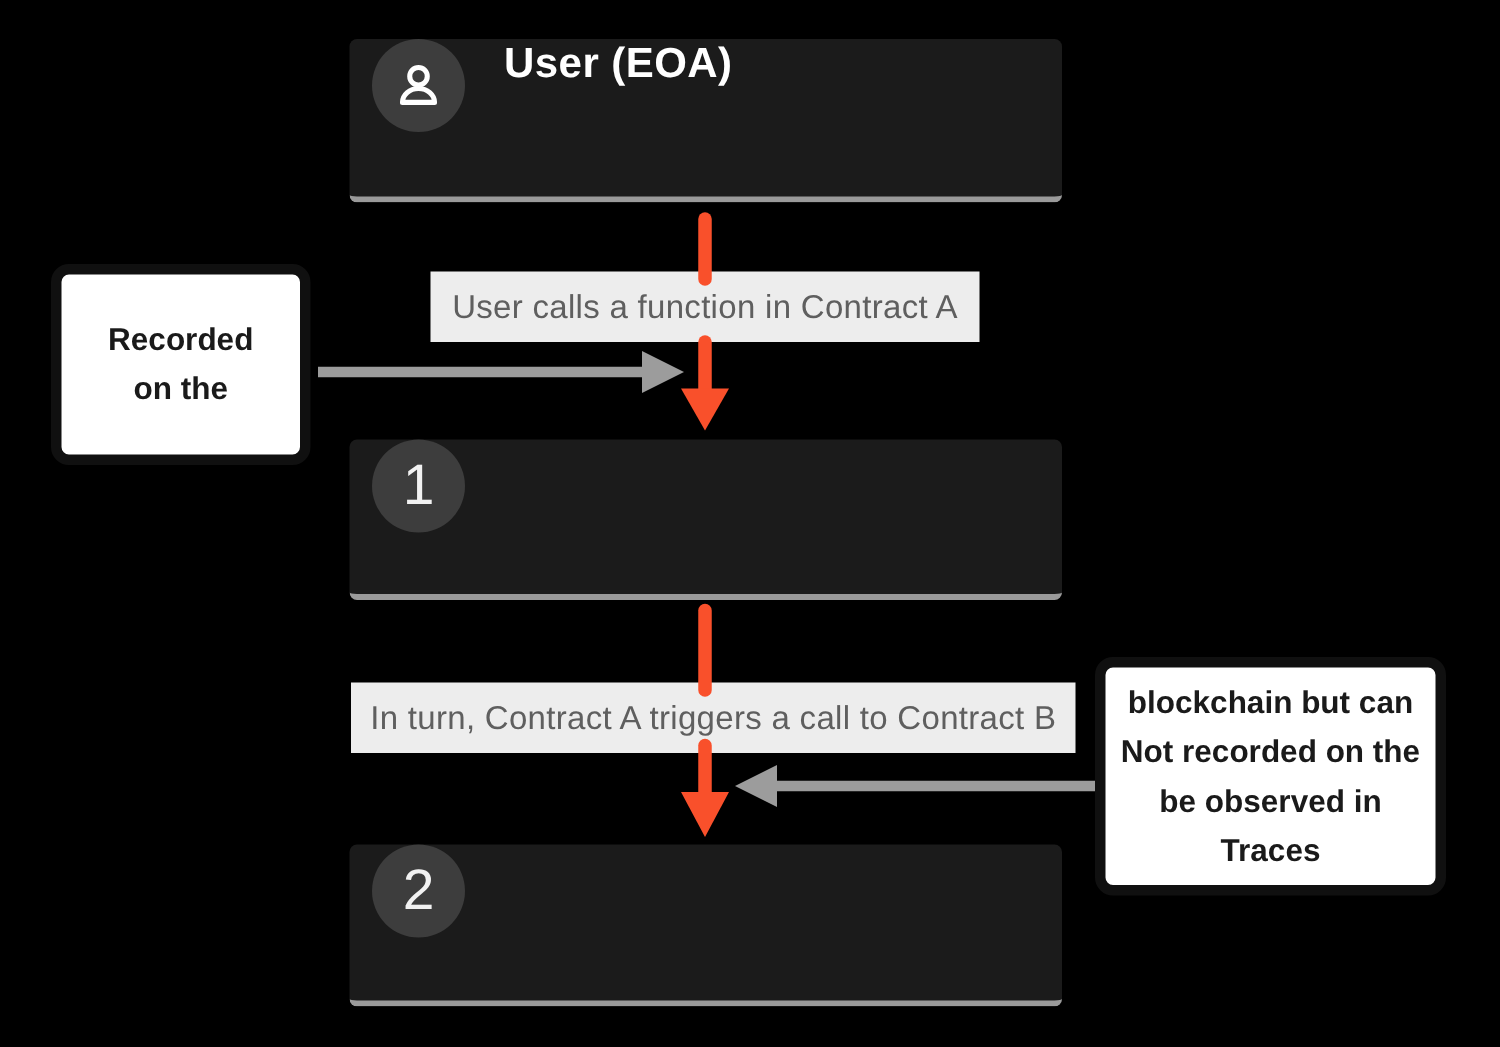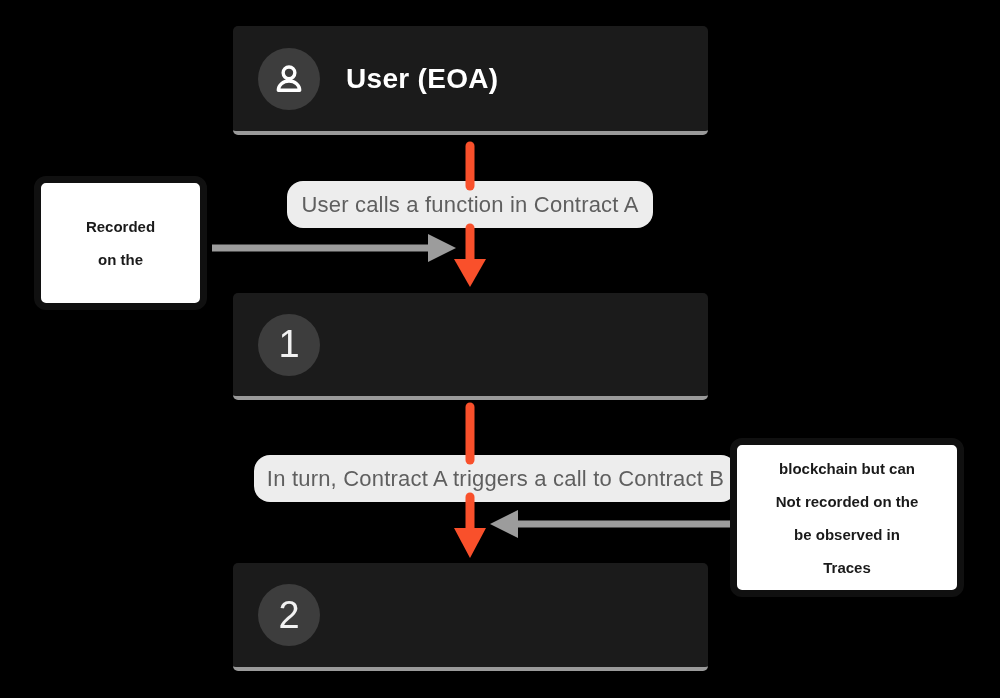--- a/index.html
+++ b/index.html
@@ -4,45 +4,44 @@
 <style>
   html,body{margin:0;padding:0;background:#000;}
   #canvas{
     position:relative;width:1000px;height:698px;background:#000000;
     font-family:"Liberation Sans", sans-serif;overflow:hidden;
   }
   
   .node{
     position:absolute;left:233px;width:475px;background:#1B1B1B;
     border-radius:5px;border-bottom:4px solid #9A9A9A;
-    display:flex;align-items:center;box-sizing:border-box;padding-left:25px;
+    display:flex;align-items:flex-start;box-sizing:border-box;padding-left:15px;
   }
   #node-user{top:26px;height:109px;}
   #node-contract-a{top:293px;height:107px;}
   #node-contract-b{top:563px;height:108px;}
   .badge{
     width:62px;height:62px;border-radius:50%;background:#3D3D3D;flex:0 0 62px;
     display:flex;align-items:center;justify-content:center;
     color:#F2F2F2;font-size:38px;font-weight:400;
   }
   .node-title{color:#FFFFFF;font-size:28px;font-weight:bold;margin-left:26px;letter-spacing:.3px;}
   
   .edge-label{
     position:absolute;background:#EDEDED;color:#5F5F5F;font-size:22px;
     display:flex;align-items:center;justify-content:center;z-index:2;
     letter-spacing:.2px;
-    border-radius:16px;
   }
   #edge-label-1{left:287px;top:181px;width:366px;height:47px;}
-  #edge-label-2{left:234px;top:455px;width:483px;height:47px;margin-left:20px;}
+  #edge-label-2{left:234px;top:455px;width:483px;height:47px;}
   
   .callout{
     position:absolute;background:#FFFFFF;border:7px solid #101010;border-radius:12px;
     box-sizing:border-box;display:flex;flex-direction:column;align-items:center;justify-content:center;
-    color:#1A1A1A;font-weight:bold;font-size:15px;line-height:33px;text-align:center;z-index:2;
+    color:#1A1A1A;font-weight:bold;font-size:21px;line-height:33px;text-align:center;z-index:2;
   }
   #callout-left{left:34px;top:176px;width:173px;height:134px;}
   #callout-right{left:730px;top:438px;width:234px;height:159px;}
   
   .arrow-svg{position:absolute;z-index:3;}
   #arrow-orange-1{left:440px;top:135px;}
   #arrow-orange-2{left:440px;top:400px;}
   #arrow-gray-1{left:205px;top:230px;z-index:1;}
   #arrow-gray-2{left:480px;top:505px;z-index:1;}
 </style>

